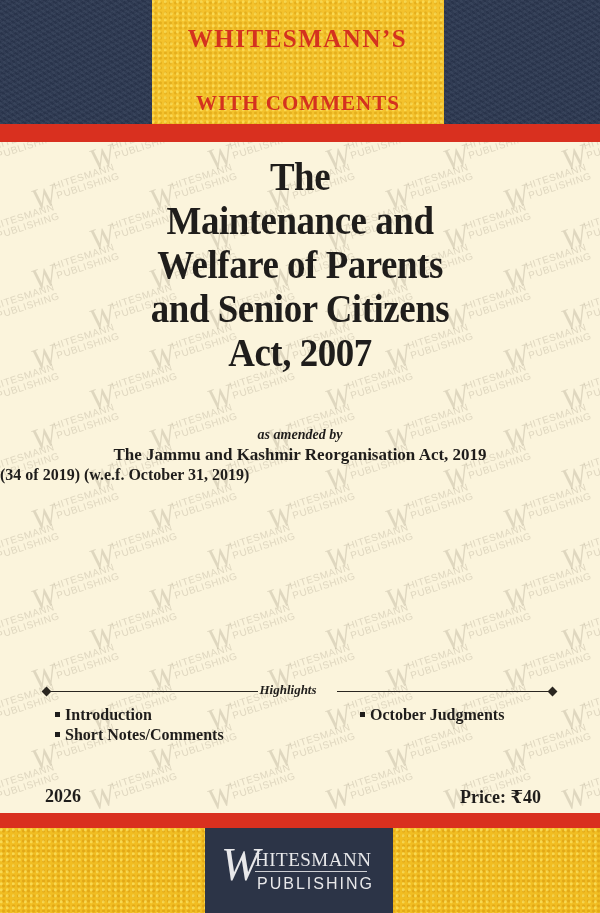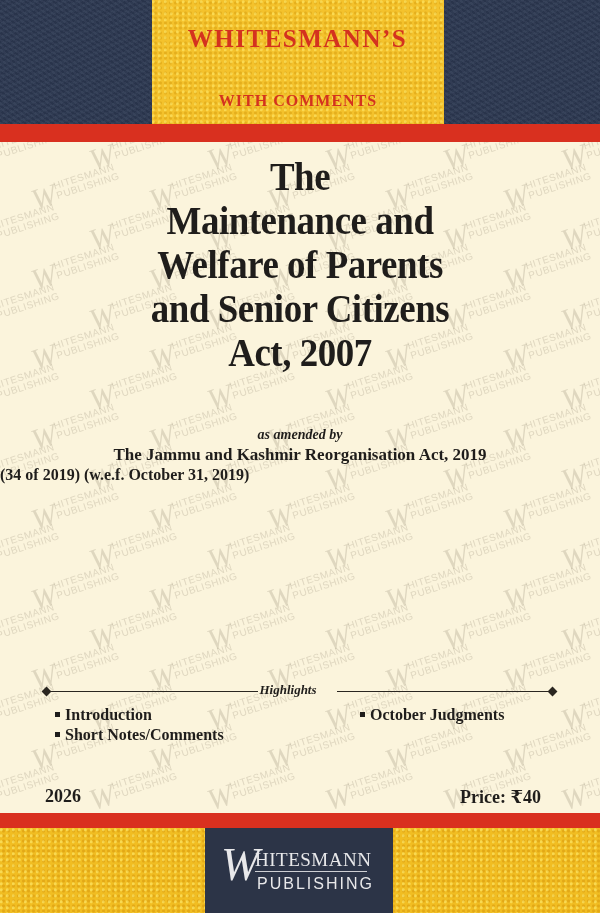--- a/index.html
+++ b/index.html
@@ -28,21 +28,21 @@
     .series-top {
       position: absolute; left: 0; right: 1px; top: 26px;
       color: #d4321f; font-size: 25px; letter-spacing: 1.5px; line-height: 1;
     }
     .series-main {
       position: absolute; left: 0; right: 0; top: 55px;
       color: #262b34; font-size: 41px; letter-spacing: 0px; line-height: 1;
     }
     .series-sub {
       position: absolute; left: 0; right: 0; top: 93px;
-      color: #d4321f; font-size: 16px; letter-spacing: 1px; line-height: 1;
+      color: #d4321f; font-size: 21px; letter-spacing: 1px; line-height: 1;
     }
     .red-band-top {
       position: absolute; left: 0; top: 124px; width: 600px; height: 18px;
       background: #d9301f;
     }
     .cream {
       position: absolute; left: 0; top: 142px; width: 600px; height: 671px;
       background: #fbf4dc; overflow: hidden;
     }
     .watermark-layer { position: absolute; left: 0; top: 0; width: 600px; height: 671px; }

